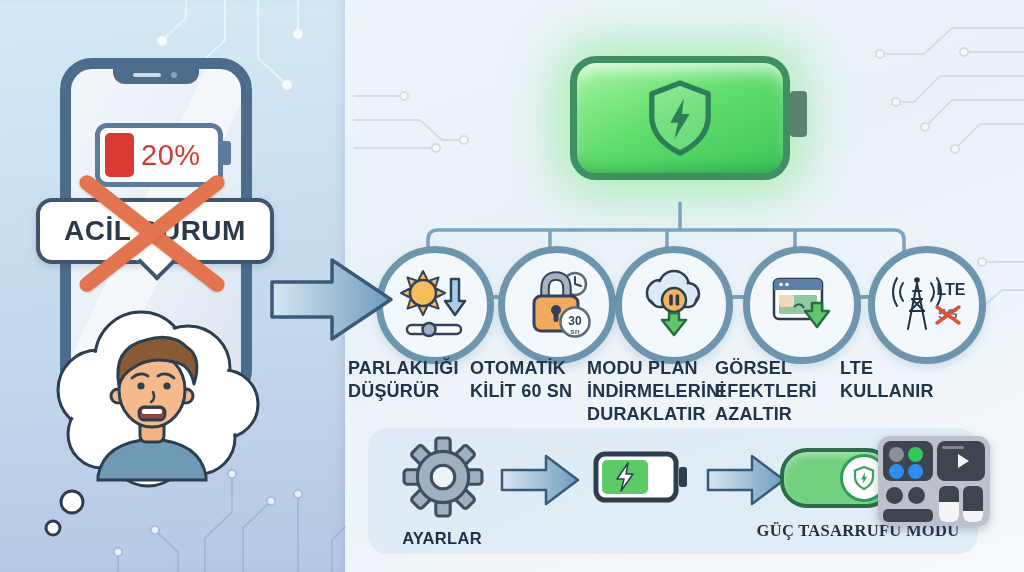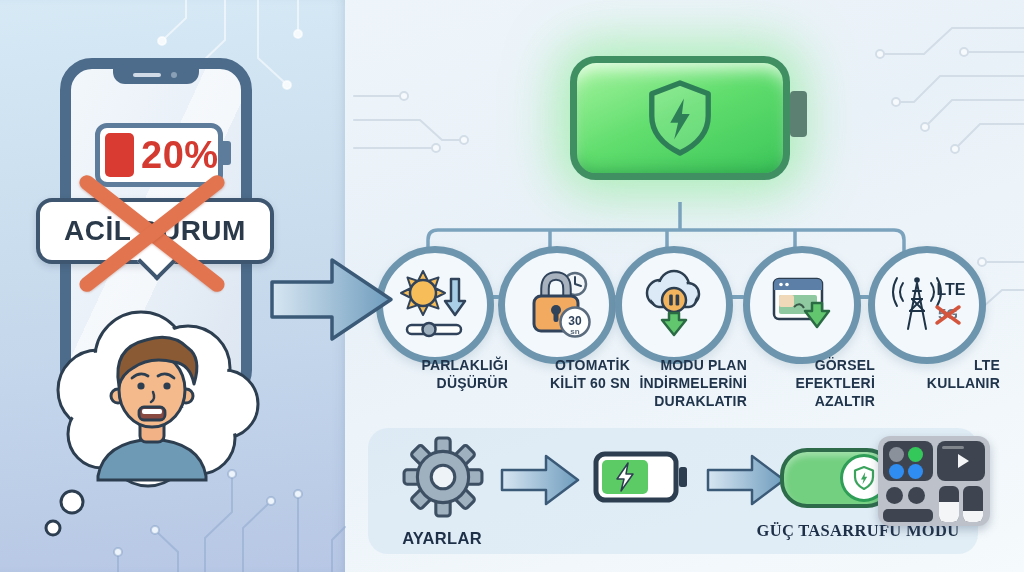--- a/index.html
+++ b/index.html
@@ -17,21 +17,21 @@
       linear-gradient(115deg,rgba(255,255,255,0) 42%,rgba(255,255,255,.55) 42%,rgba(255,255,255,.55) 58%,rgba(255,255,255,0) 58%),
       linear-gradient(115deg,#f2f7fb 0%,#e8eff7 55%,#dce6f1 100%);}
   .notch{position:absolute;top:-2px;left:50%;transform:translateX(-50%);width:86px;height:17px;
     background:#4d6b8a;border-radius:0 0 12px 12px;}
   .notch-speaker{position:absolute;top:6px;left:20px;width:28px;height:4px;border-radius:2px;background:#dfe8f1;opacity:.9;}
   .notch-cam{position:absolute;top:5px;left:58px;width:6px;height:6px;border-radius:50%;background:#8aa0b6;}
   .phone-batt{position:absolute;left:24px;top:54px;width:118px;height:54px;background:#fff;
     border:5px solid #5d7c9c;border-radius:12px;}
   .phone-batt-fill{position:absolute;left:5px;top:5px;bottom:5px;width:29px;background:#d93a31;border-radius:5px;}
   .phone-batt-text{position:absolute;left:41px;top:50%;transform:translateY(-50%);
-    font-size:38px;font-weight:700;color:#d43a30;letter-spacing:.5px;}
+    font-size:29px;font-weight:400;color:#d43a30;letter-spacing:.5px;}
   .phone-batt-nub{position:absolute;right:-13px;top:13px;width:8px;height:24px;background:#5d7c9c;border-radius:0 3px 3px 0;}
   .banner{position:absolute;left:36px;top:198px;width:230px;height:58px;z-index:4;
     background:#fff;border:4px solid #3e566f;border-radius:16px;
     display:flex;align-items:center;justify-content:center;box-shadow:0 3px 7px rgba(40,60,90,.18);}
   .banner-label{font-size:28px;font-weight:700;color:#2b3a4a;letter-spacing:.5px;}
   .banner-tail{position:absolute;left:50%;bottom:-15px;width:24px;height:24px;margin-left:-12px;background:#fff;
     border-right:4px solid #3e566f;border-bottom:4px solid #3e566f;transform:rotate(45deg);}
   .cross-stroke{position:absolute;left:62px;top:226px;width:180px;height:15px;z-index:5;
     background:#e2744f;border-radius:8px;box-shadow:0 1px 2px rgba(150,60,30,.25);}
   .cross-a{transform:rotate(38deg);}
@@ -48,22 +48,22 @@
     display:flex;align-items:center;justify-content:center;}
   .hero-batt-nub{position:absolute;right:-24px;top:28px;width:17px;height:46px;background:#5c8173;border-radius:4px;}
   .hero-title{position:absolute;left:420px;top:175px;width:520px;z-index:3;text-align:center;
     font-size:23px;font-weight:700;color:#1d2e45;letter-spacing:.6px;}
   .tree{position:absolute;left:370px;top:202px;z-index:3;}
   
   .ring{position:absolute;top:246px;width:104px;height:104px;border-radius:50%;z-index:4;
     border:7px solid #6d95ad;background:#f2f8fc;box-shadow:0 4px 10px rgba(80,110,140,.18);
     display:flex;align-items:center;justify-content:center;}
   .ring-link{position:absolute;top:295px;height:4px;background:#7ba3bd;border-radius:2px;z-index:3;}
-  .ring-label{position:absolute;top:357px;width:160px;z-index:4;text-align:right;
-    font-size:14px;line-height:1.27;font-weight:700;color:#20344c;white-space:pre-line;letter-spacing:.2px;}
+  .ring-label{position:absolute;top:357px;width:160px;z-index:4;text-align:left;
+    font-size:18px;line-height:1.27;font-weight:700;color:#20344c;white-space:pre-line;letter-spacing:.2px;}
   
   .howto-panel{position:absolute;left:368px;top:428px;width:610px;height:126px;border-radius:20px;z-index:2;
     background:rgba(203,223,240,.45);}
   .gear{position:absolute;left:402px;top:436px;z-index:4;}
   .mini-arrow{position:absolute;top:452px;z-index:4;}
   .pil-batt{position:absolute;left:592px;top:448px;z-index:4;}
   .toggle{position:absolute;left:780px;top:448px;width:106px;height:52px;z-index:4;
     border-radius:27px;background:#74d081;border:4px solid #2d6b4b;
     box-shadow:inset 0 4px 6px rgba(255,255,255,.35);}
   .toggle-knob{position:absolute;right:2px;top:2px;width:42px;height:42px;border-radius:50%;

